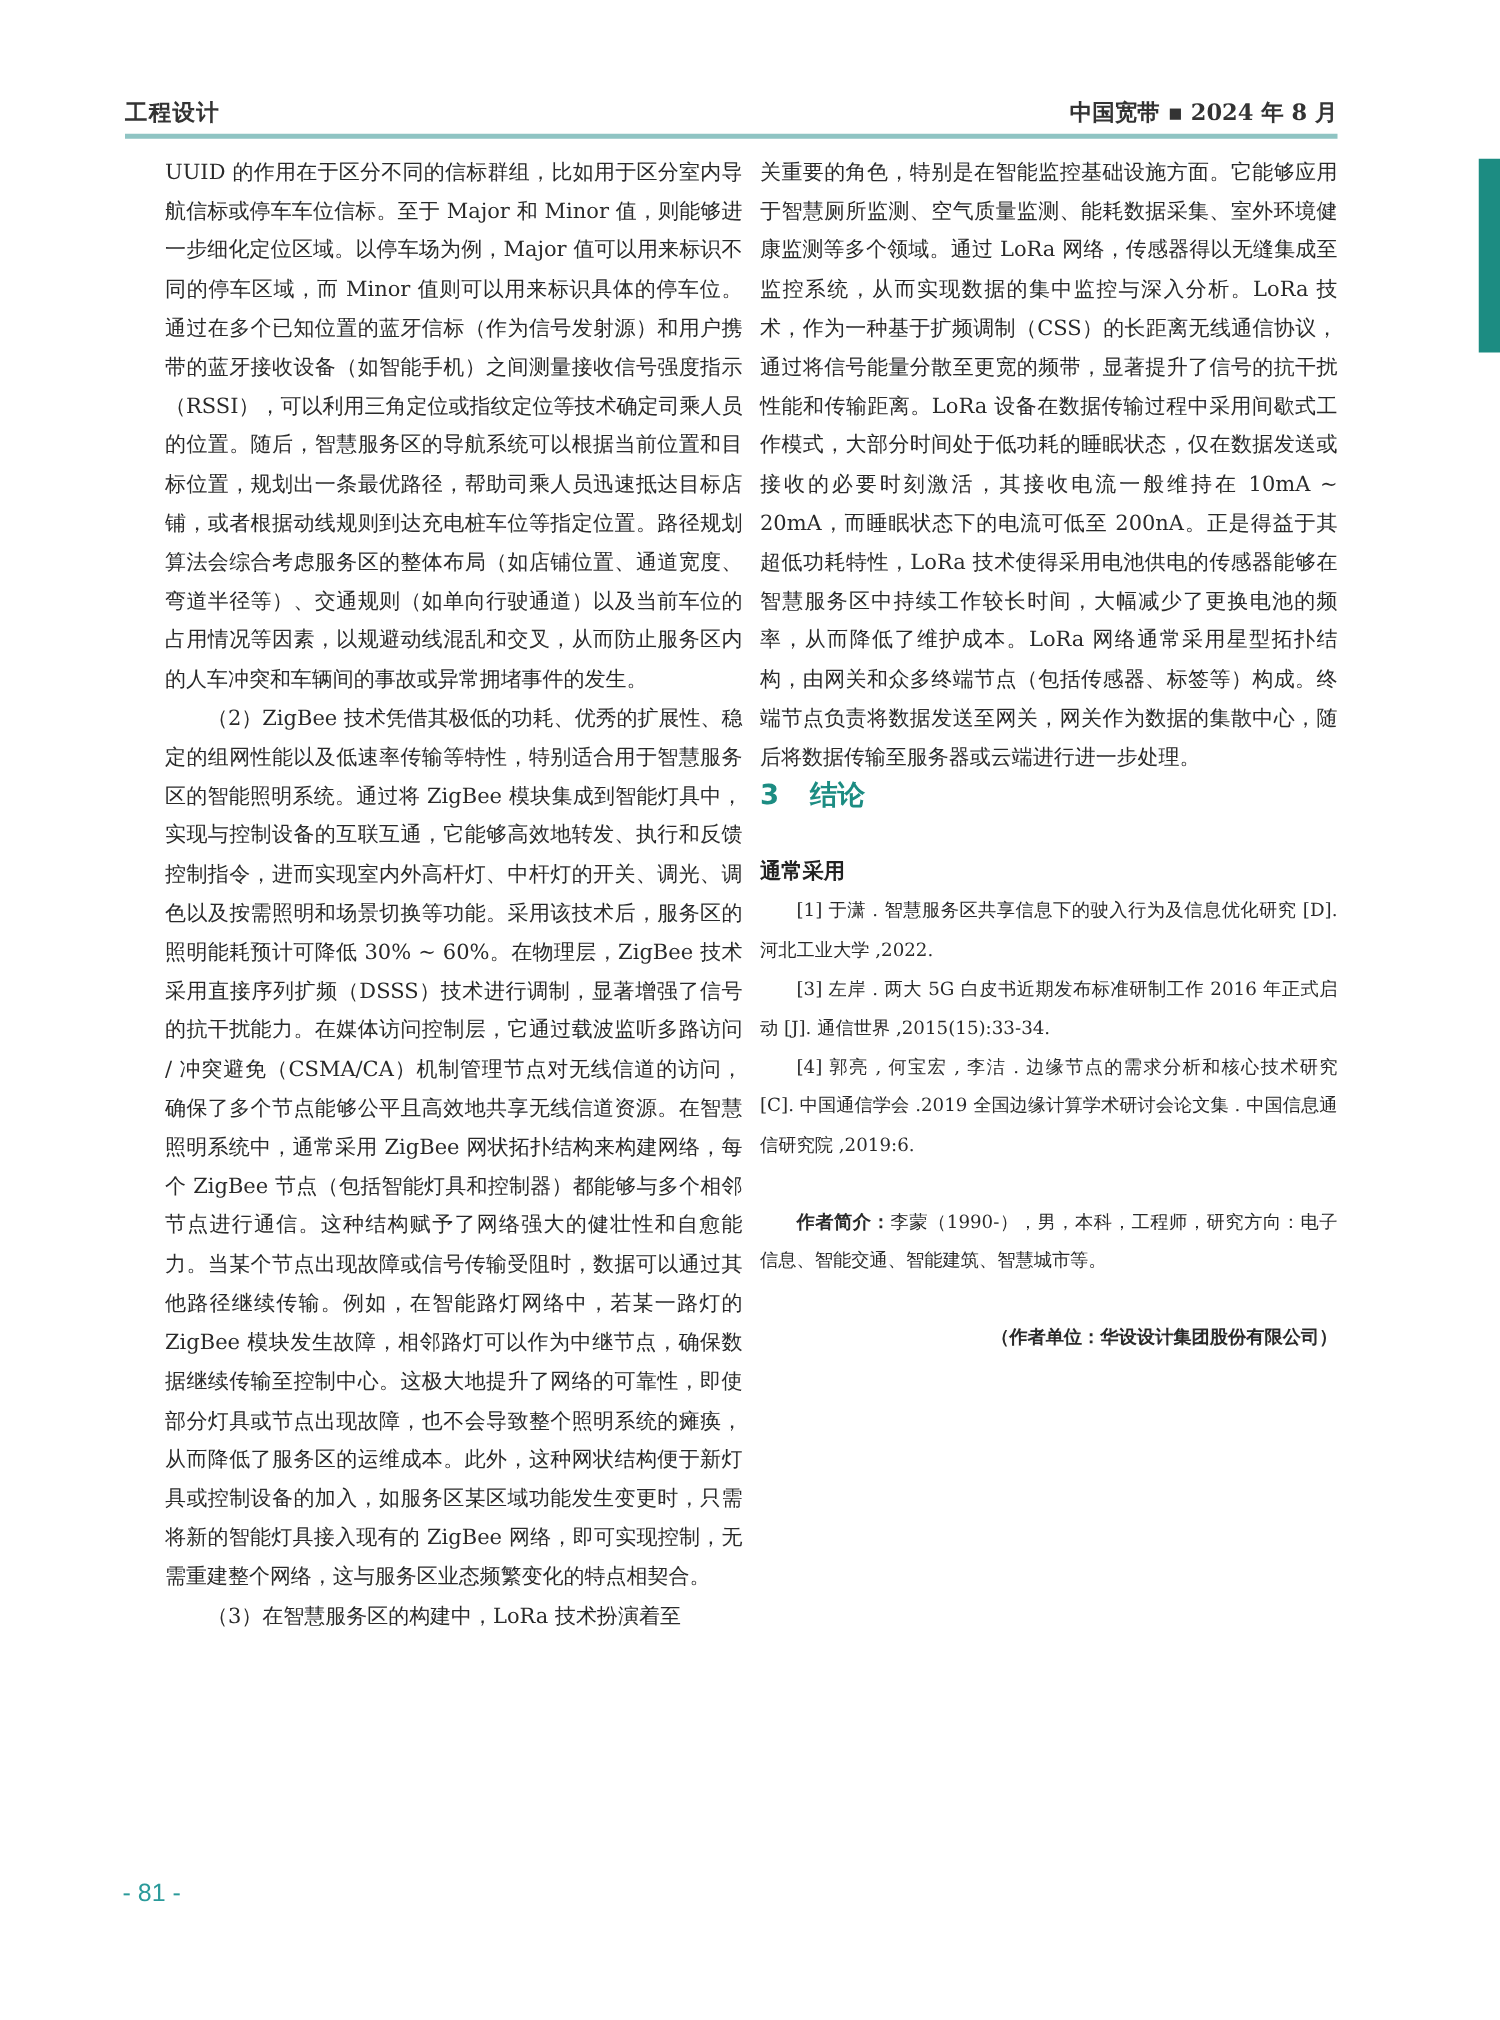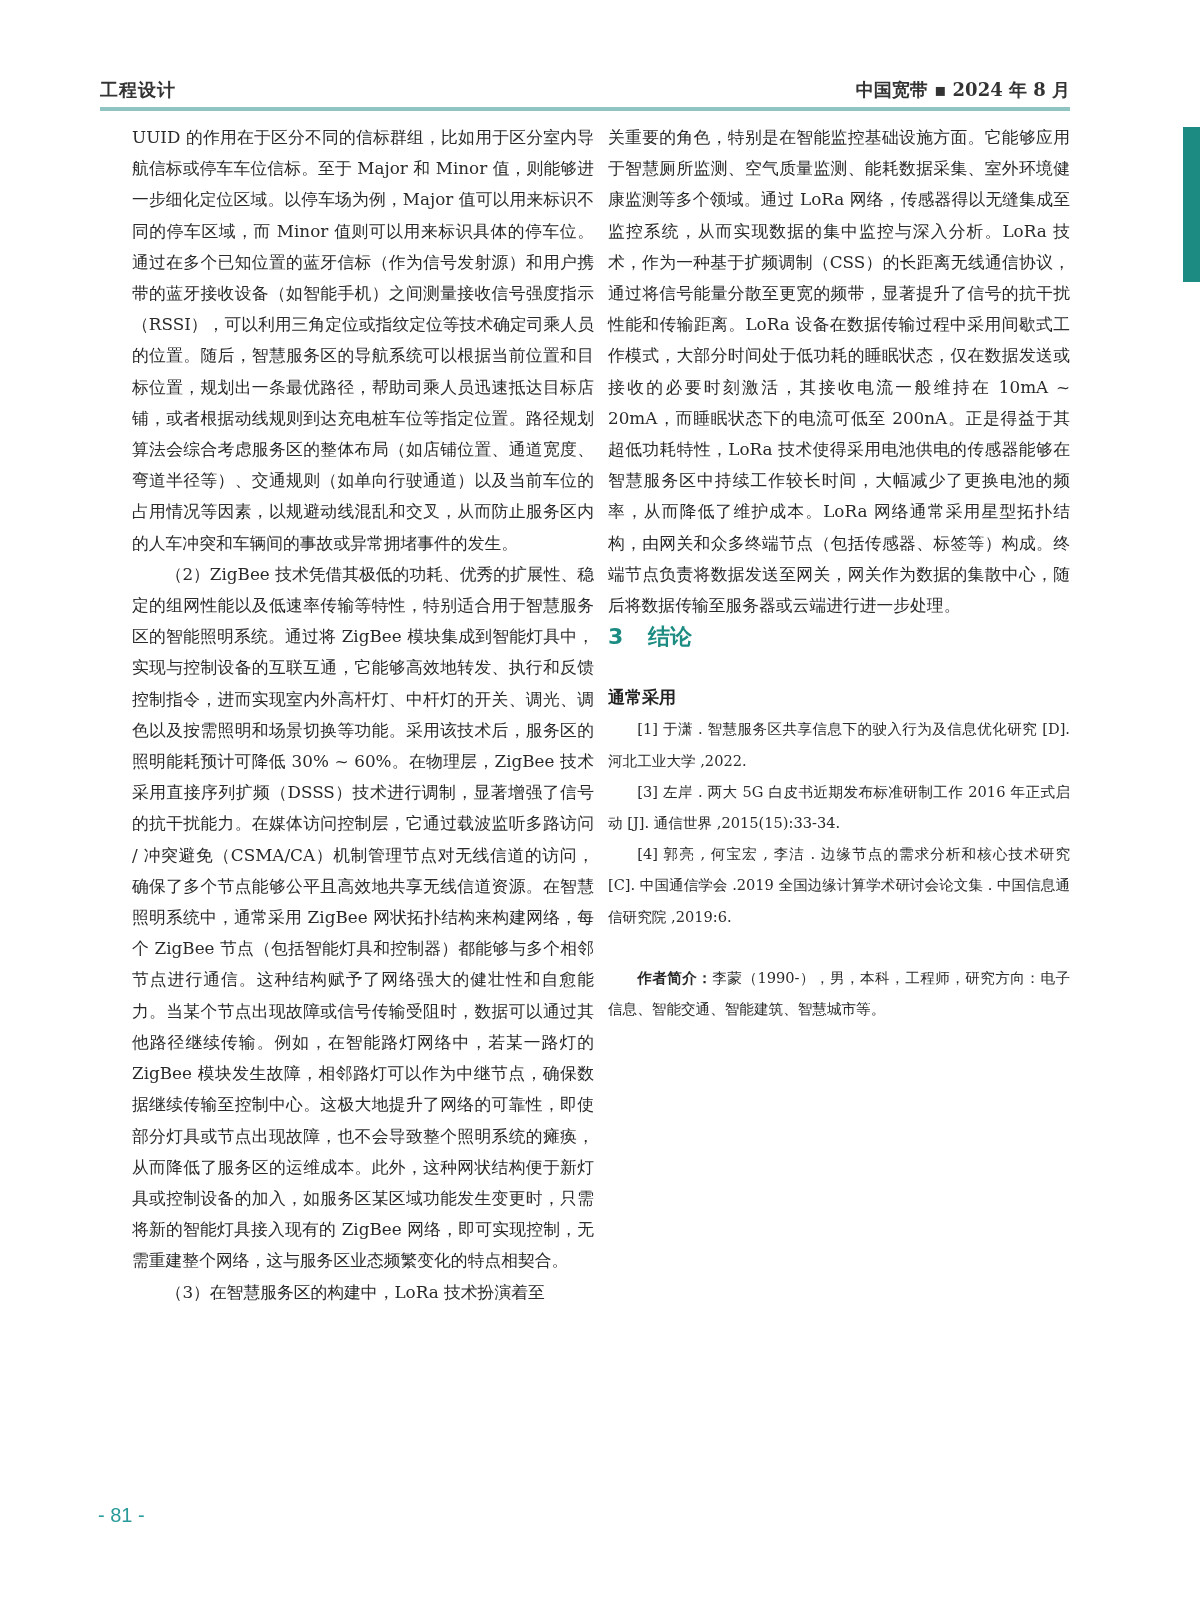--- a/index.html
+++ b/index.html
@@ -57,15 +57,16 @@
   <div class="refs">
     <p>[1] 于潇 . 智慧服务区共享信息下的驶入行为及信息优化研究 [D]. 河北工业大学 ,2022.</p>
     <p>[3] 左岸 . 两大 5G 白皮书近期发布标准研制工作 2016 年正式启动 [J]. 通信世界 ,2015(15):33-34.</p>
     <p>[4] 郭亮 , 何宝宏 , 李洁 . 边缘节点的需求分析和核心技术研究 [C]. 中国通信学会 .2019 全国边缘计算学术研讨会论文集 . 中国信息通信研究院 ,2019:6.</p>
   </div>
 
   <div class="bio">
     <span class="bio-label">作者简介：</span><span>李蒙（1990-），男，本科，工程师，研究方向：电子信息、智能交通、智能建筑、智慧城市等。</span>
   </div>
 
+  <div class="affil">（作者单位：华设设计集团股份有限公司）</div>
 </div>
 
 <div class="page-num">- 81 -</div>
 
 </body></html>

